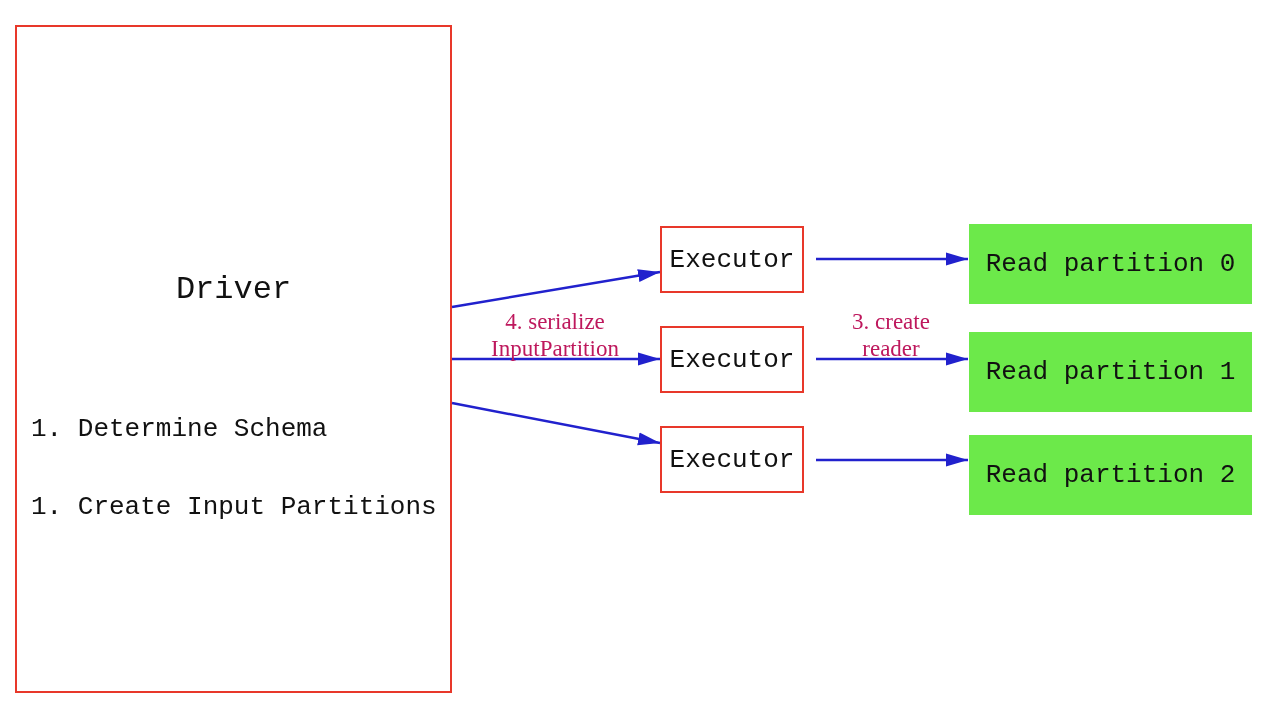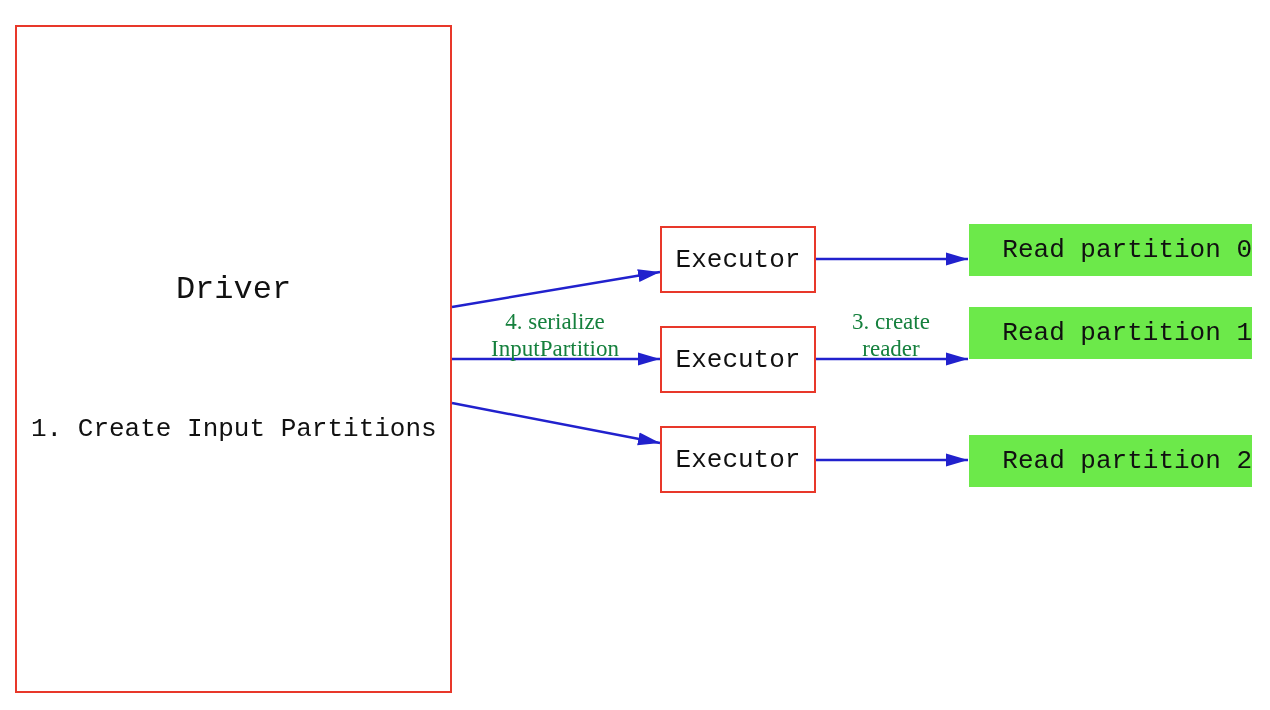--- a/index.html
+++ b/index.html
@@ -46,46 +46,45 @@
   .node {
     position: absolute;
     display: flex;
     align-items: center;
     justify-content: center;
     font-size: 26px;
     white-space: pre;
   }
   .executor-box {
     left: 660px;
-    width: 156px; height: 67px;
+    width: 144px; height: 67px;
     border: 2px solid var(--red);
     background: var(--bg);
   }
   .exec-0 { top: 226px; }
   .exec-1 { top: 326px; }
   .exec-2 { top: 426px; }
   .partition-box {
     left: 969px;
-    width: 283px; height: 52px;
+    width: 283px; height: 80px;
     background: var(--green);
     border: none;
-    justify-content: flex-end;
   }
   .part-0 { top: 224px; }
-  .part-1 { top: 307px; }
+  .part-1 { top: 332px; }
   .part-2 { top: 435px; }
   .arrow-label {
     position: absolute;
     width: 220px;
     text-align: center;
     font-family: "Liberation Serif", "DejaVu Serif", serif;
     font-size: 23px;
     line-height: 27px;
     white-space: pre-line;
-    color: #15803d;
+    color: #be185d;
   }
   .label-serialize { left: 445px; top: 308px; }
   .label-reader   { left: 781px; top: 308px; }
   .arrows-layer {
     position: absolute;
     left: 0; top: 0;
     width: 1270px; height: 710px;
     pointer-events: none;
   }
   .arrows-layer line {
@@ -95,20 +94,21 @@
   .arrowhead-fill { fill: var(--blue); }
 </style>
 </head>
 <body>
 
 <div class="page">
 
   <div class="driver-box"></div>
   <div class="driver-title">Driver</div>
   <div class="driver-steps">
+    <div>1. Determine Schema</div>
     <div>1. Create Input Partitions</div>
   </div>
 
   <svg class="arrows-layer" viewBox="0 0 1270 710" xmlns="http://www.w3.org/2000/svg">
     <defs>
       <marker id="arr" markerUnits="userSpaceOnUse" markerWidth="24" markerHeight="16" refX="22" refY="8" orient="auto">
         <path class="arrowhead-fill" d="M0,1.5 L22,8 L0,14.5 Z"></path>
       </marker>
     </defs>
     <line x1="452" y1="307" x2="660" y2="272" marker-end="url(#arr)"></line>

